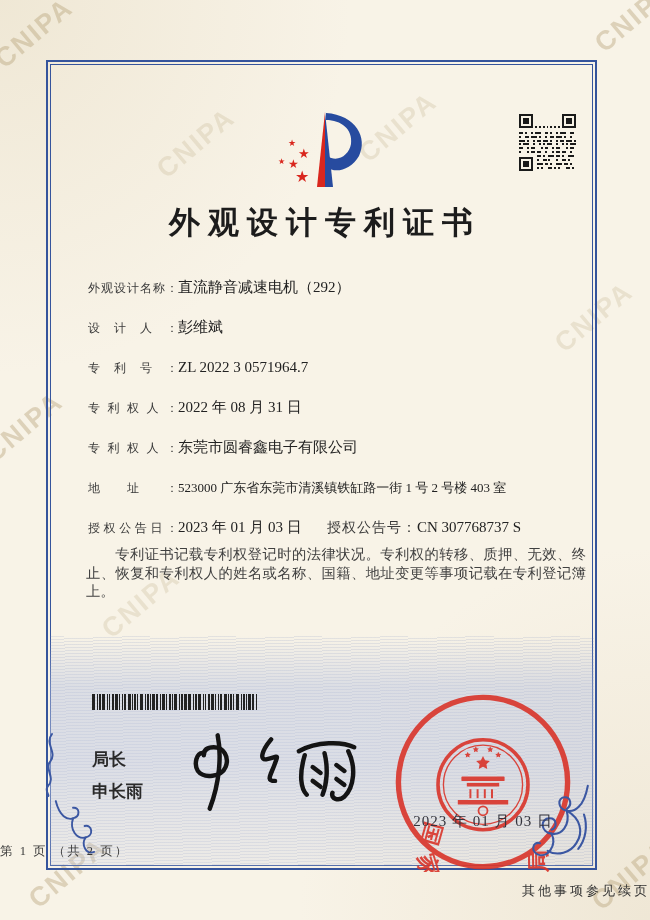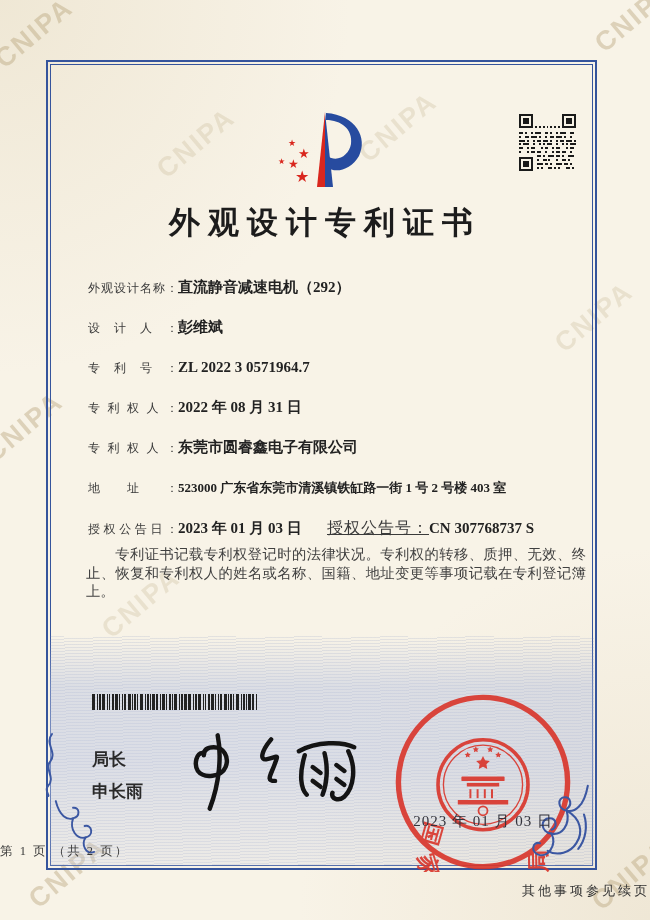--- a/index.html
+++ b/index.html
@@ -41,23 +41,23 @@
   .title{
     position:absolute;left:0;right:0;top:202px;text-align:center;
     font-size:31px;font-weight:bold;letter-spacing:8px;color:#1c1c1c;
   }
   .fields{position:absolute;left:88px;top:278px;right:56px;}
   .frow{margin-bottom:19px;white-space:nowrap;height:21px;}
   .flabel{
     display:inline-block;width:90px;font-size:12px;color:#3a3a3a;
     text-align:justify;text-align-last:justify;vertical-align:baseline;
   }
-  .fvalue{font-size:15px;color:#222;font-weight:bold;}
+  .fvalue{font-size:15px;color:#222;}
   .fvalue.box{display:inline-block;width:149px;}
-  .flabel2{font-size:16px;color:#3a3a3a;letter-spacing:1px;text-decoration:underline;}
+  .flabel2{font-size:14px;color:#3a3a3a;letter-spacing:1px;}
   .paras{position:absolute;left:86px;right:64px;top:545px;}
   .paras p{margin:0;font-size:14.3px;line-height:18.6px;text-indent:2.05em;text-align:justify;color:#3f3f3f;}
   .barcode{position:absolute;left:92px;top:694px;width:165px;height:16px;}
   .signer{
     position:absolute;left:92px;top:744px;
     font-family:Liberation Sans, sans-serif;
     font-size:17px;font-weight:600;color:#2a2a2a;line-height:32px;
   }
   .signature{position:absolute;left:188px;top:731px;width:188px;height:80px;}
   .seal{position:absolute;left:393px;top:692px;width:180px;height:180px;}

